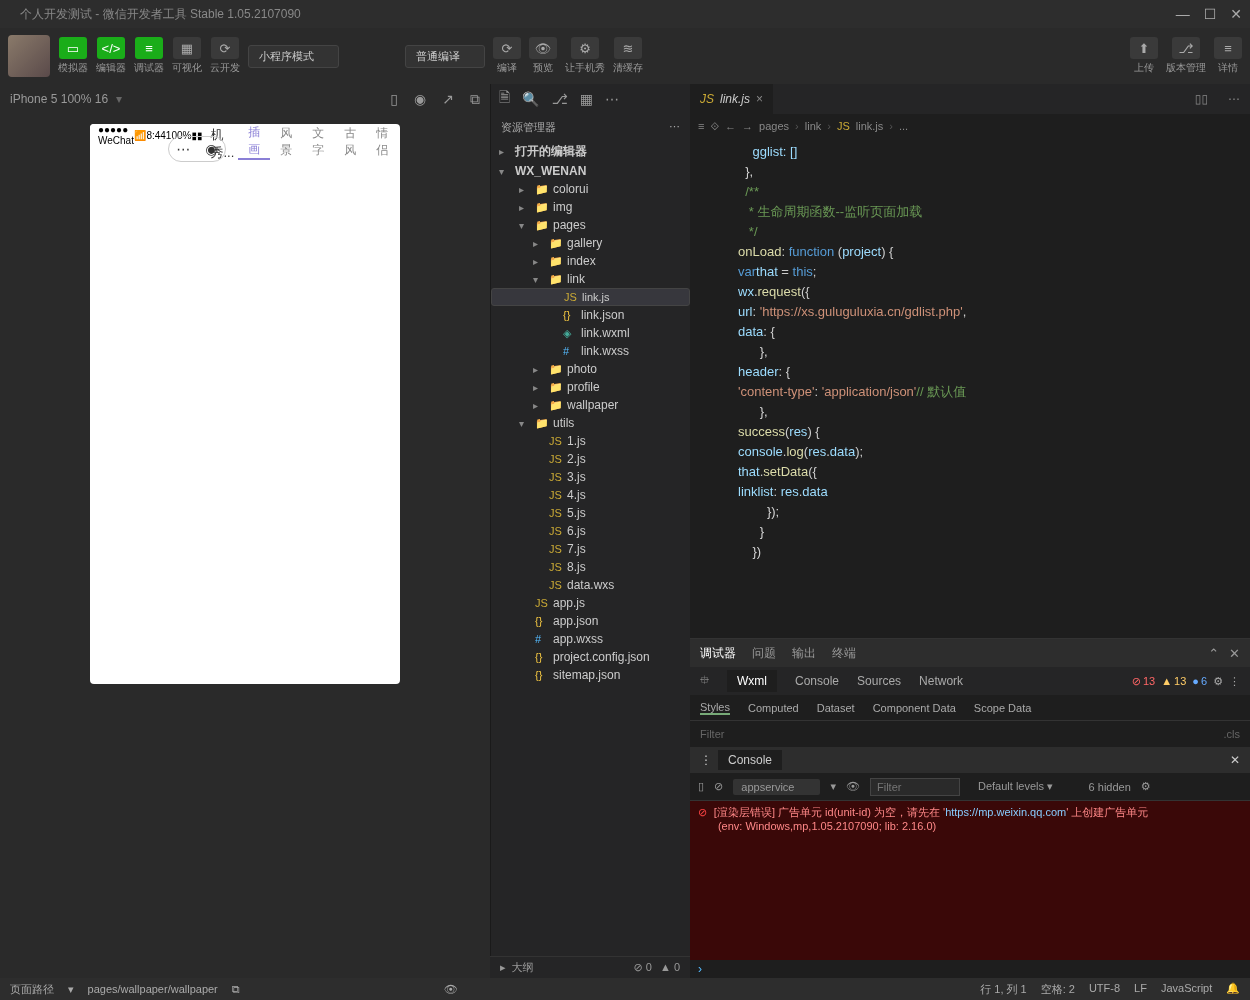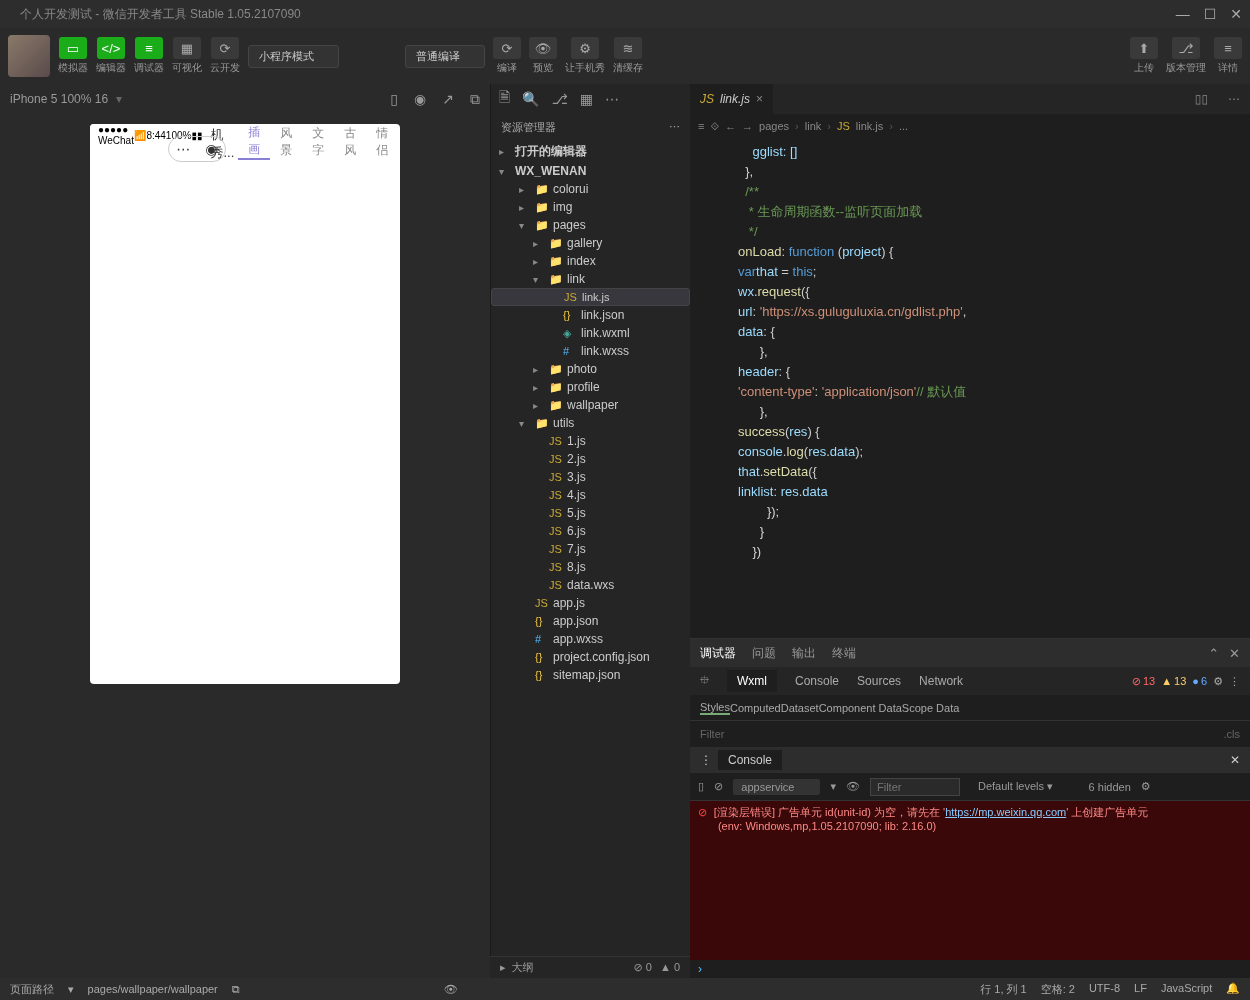--- a/index.html
+++ b/index.html
@@ -65,30 +65,30 @@
 .cl{display:flex;padding:0 0 0 48px;line-height:20px;white-space:pre}
 .k{color:#569cd6}.s{color:#ce9178}.c{color:#6a9955}.f{color:#dcdcaa}.p{color:#d4d4d4}.v{color:#9cdcfe}.n{color:#b5cea8}
 .devtools{height:340px;display:flex;flex-direction:column;border-top:1px solid #333}
 .dthead{height:28px;background:#2d2d2d;display:flex;align-items:center;padding:0 10px;gap:16px;font-size:12px;color:#999}
 .dthead .act{color:#fff}
 .dthead .r{margin-left:auto;display:flex;gap:10px;font-size:13px}
 .dttabs{height:28px;background:#252526;display:flex;align-items:center;padding:0 10px;gap:18px;font-size:12px;color:#aaa}
 .dttabs .act{background:#1e1e1e;padding:4px 10px;color:#fff}
 .dttabs .badges{margin-left:auto;display:flex;gap:6px;font-size:11px}
 .bdg{display:inline-flex;align-items:center;gap:2px}
-.styletabs{height:26px;display:flex;align-items:center;padding:0 10px;font-size:11px;color:#aaa;border-bottom:1px solid #333}
+.styletabs{height:26px;display:flex;align-items:center;padding:0 10px;gap:18px;font-size:11px;color:#aaa;border-bottom:1px solid #333}
 .styletabs .act{border-bottom:2px solid #7a7}
 .filterbar{height:26px;display:flex;align-items:center;padding:0 10px;color:#666;font-size:11px;justify-content:space-between}
 .consolepane{flex:1;display:flex;flex-direction:column}
 .conshead{height:26px;background:#2d2d2d;display:flex;align-items:center;padding:0 10px;font-size:12px;gap:6px}
 .consbar{height:28px;display:flex;align-items:center;padding:0 8px;gap:10px;font-size:11px;color:#999;border-bottom:1px solid #333}
 .consbar .drp{background:#333;padding:2px 26px 2px 8px;border-radius:2px}
 .consbar input{background:#2a2a2a;border:1px solid #444;color:#ccc;padding:2px 6px;font-size:11px;width:90px}
 .conslog{flex:1;background:#3a0808;padding:4px 8px;font-family:Consolas,monospace;font-size:11px;color:#f88}
-.conslog .lnk{color:#8cf;text-decoration:underline}
+.conslog .lnk{color:#8cf;}
 .prompt{background:#1e1e1e;color:#5bf;padding:2px 8px}
 .statusbar{height:22px;background:#2d2d2d;display:flex;align-items:center;padding:0 10px;font-size:11px;color:#aaa;gap:14px}
 .statusbar .r{margin-left:auto;display:flex;gap:14px}
 .outline{height:22px;background:#252526;display:flex;align-items:center;padding:0 10px;font-size:11px;color:#999;border-top:1px solid #333;gap:6px}
 .outline .r{margin-left:auto;display:flex;gap:8px}
 </style>
 </head>
 <body>
 
 <div class="menubar">

